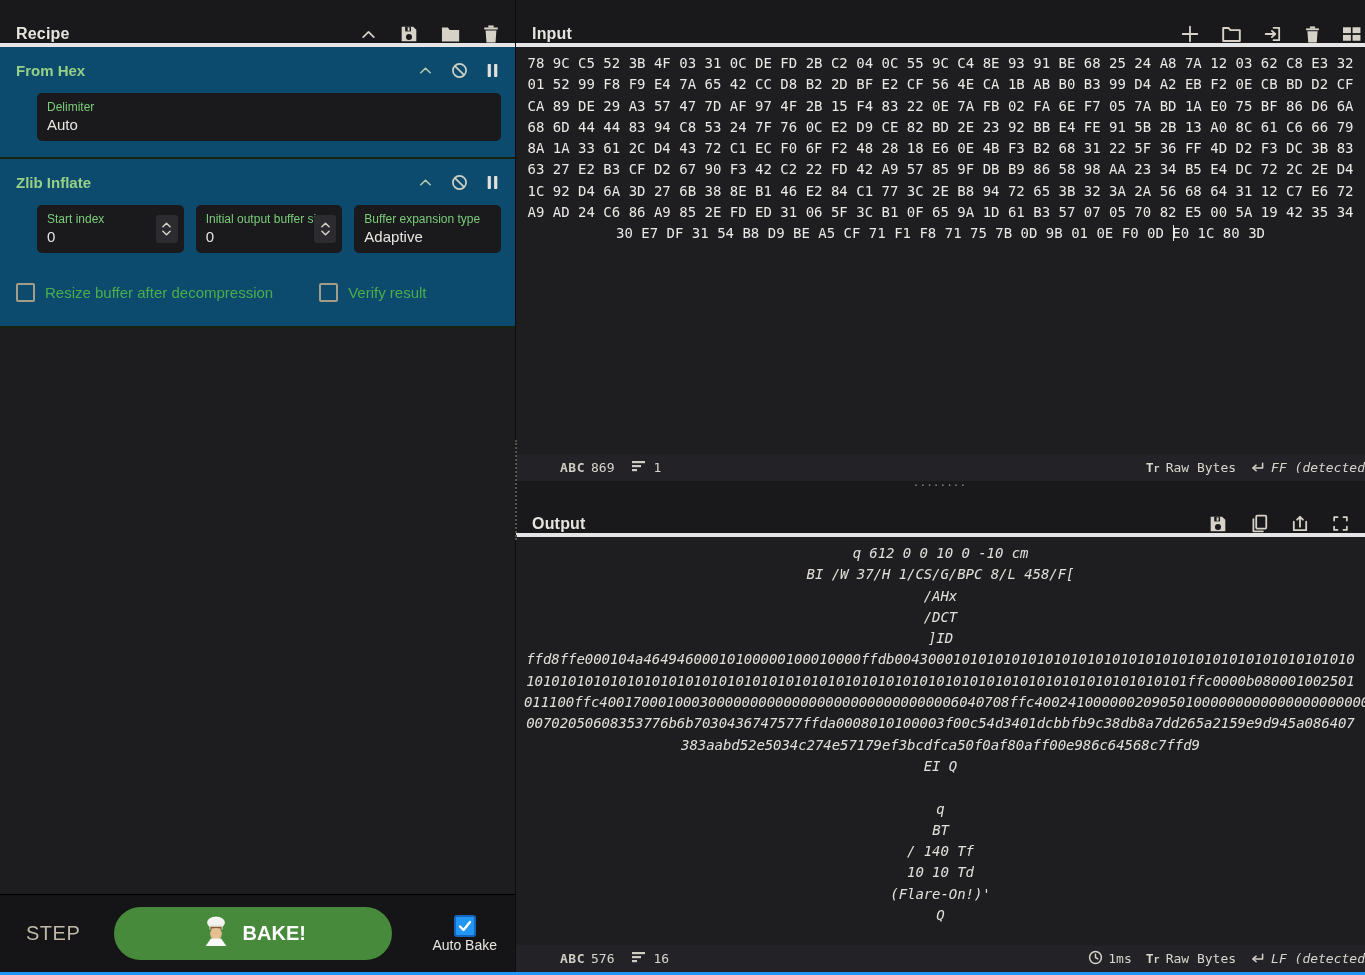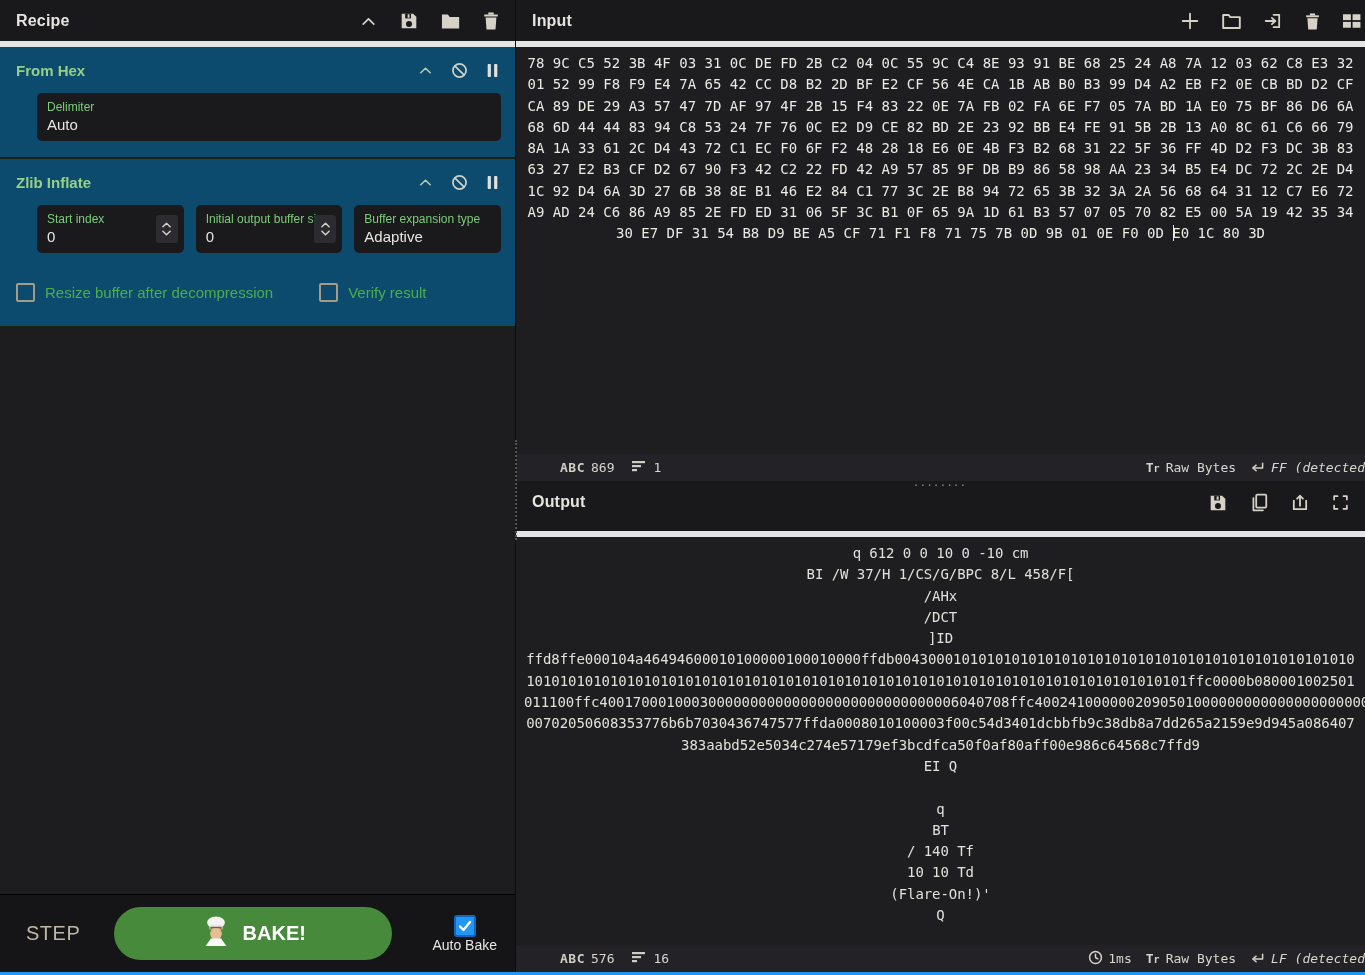--- a/index.html
+++ b/index.html
@@ -2,21 +2,21 @@
 <html><head>
 <meta charset="utf-8">
 <style>
   * { margin:0; padding:0; box-sizing:border-box; }
   html,body { width:1365px; height:975px; overflow:hidden; background:#1b1b1d; }
   body { font-family:"Liberation Sans", sans-serif; position:relative; }
   .app { display:flex; width:1365px; height:972px; }
 
   
   .left-col { width:516px; display:flex; flex-direction:column; background:#1d1d1f; border-right:1px solid #0d0d0e; }
-  .panel-header { height:47px; background:#19191b; display:flex; align-items:flex-start; padding:12px 16px; flex:0 0 auto; border-bottom:6px solid #e5e5e5; overflow:hidden; }
+  .panel-header { height:47px; background:#19191b; display:flex; align-items:flex-end; padding:0 16px; flex:0 0 auto; border-bottom:4px solid #e5e5e5; overflow:hidden; }
   .panel-title { font-size:16px; font-weight:bold; color:#e6e4df; letter-spacing:.2px; }
   .header-icons { margin-left:auto; display:flex; align-items:center; gap:23px; }
   .icon-btn { display:flex; align-items:center; justify-content:center; cursor:pointer; }
   svg.ic { stroke:#d6d2c8; fill:none; stroke-width:1.6; stroke-linecap:round; stroke-linejoin:round; }
   svg.icf { fill:#d6d2c8; stroke:none; }
 
   .operation { background:#0c4a6e; border-bottom:2px solid #18230f; }
   .op-header { display:flex; align-items:center; padding:15px 16px 6px 16px; }
   .op-title { font-size:15px; font-weight:bold; color:#96d086; }
   .op-icons { margin-left:auto; display:flex; align-items:center; gap:18px; }
@@ -43,21 +43,21 @@
   
   .right-col { flex:1; display:flex; flex-direction:column; position:relative; min-width:0; }
   .gutter-dots { position:absolute; left:-1px; top:440px; height:100px; width:0; border-left:2px dotted #55554f; z-index:5; }
   .io-panel { display:flex; flex-direction:column; min-height:0; }
   .input-panel { height:481px; flex:0 0 auto; position:relative; }
   .output-panel { flex:1; }
   .io-header { height:47px; }
   .out-header { height:56px; }
   .io-body { flex:1; background:#1e1e21; padding:6px 8px; overflow:hidden; position:relative; font-family:"DejaVu Sans Mono", monospace; font-size:14px; color:#ebe9e4;text-align:center; }
   .hex-line, .out-line { white-space:pre; line-height:21.3px; min-height:21.3px; }
-  .out-line { letter-spacing:-0.06px; color:#e2e0da; }
+  .out-line { letter-spacing:-0.06px; color:#e2e0da;font-style:italic; }
   .input-cursor { position:absolute; left:657px; top:178px; width:1px; height:16px; background:#e8e8e8; }
   .io-footer { height:27px; flex:0 0 auto; background:#232327; display:flex; align-items:center; padding:0 0 0 12px; font-family:"DejaVu Sans Mono", monospace; font-size:13px; color:#d8d5cc; overflow:hidden; white-space:nowrap; }
   .abc-icon { font-size:13px; font-weight:bold; letter-spacing:.5px; color:#cfccc3; margin-right:6px;margin-left:32px; }
   .badge-num { margin-right:18px; }
   .footer-right { margin-left:auto; display:flex; align-items:center; overflow:hidden; }
   .tr-icon { font-weight:bold; color:#d8d5cc; margin-right:6px;text-align:center; }
   .tr-icon .sm { font-size:10px; }
   .eol { font-style:italic; margin-left:6px; }
   .ret-arrow { margin-left:14px; display:flex; align-items:center; }
   .time-label { margin:0 14px 0 5px; }

